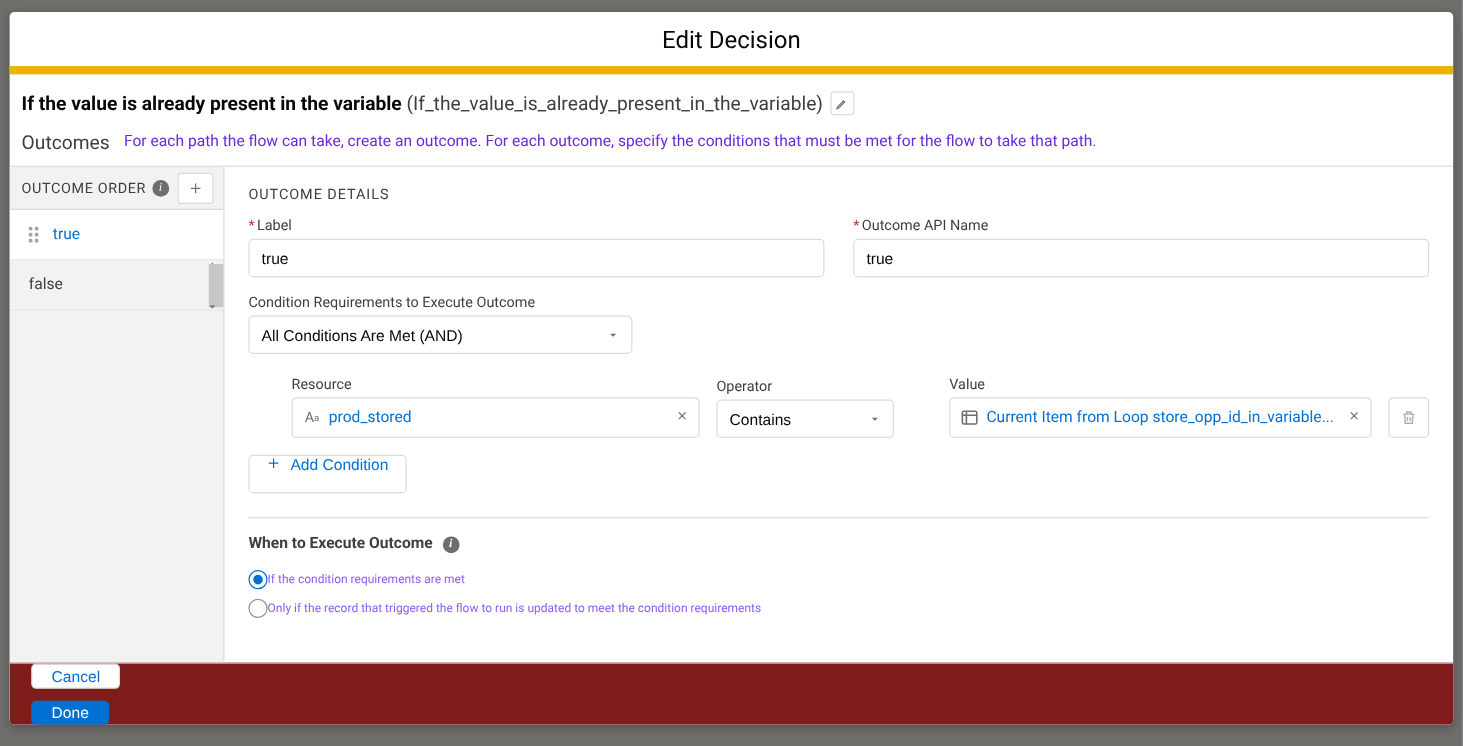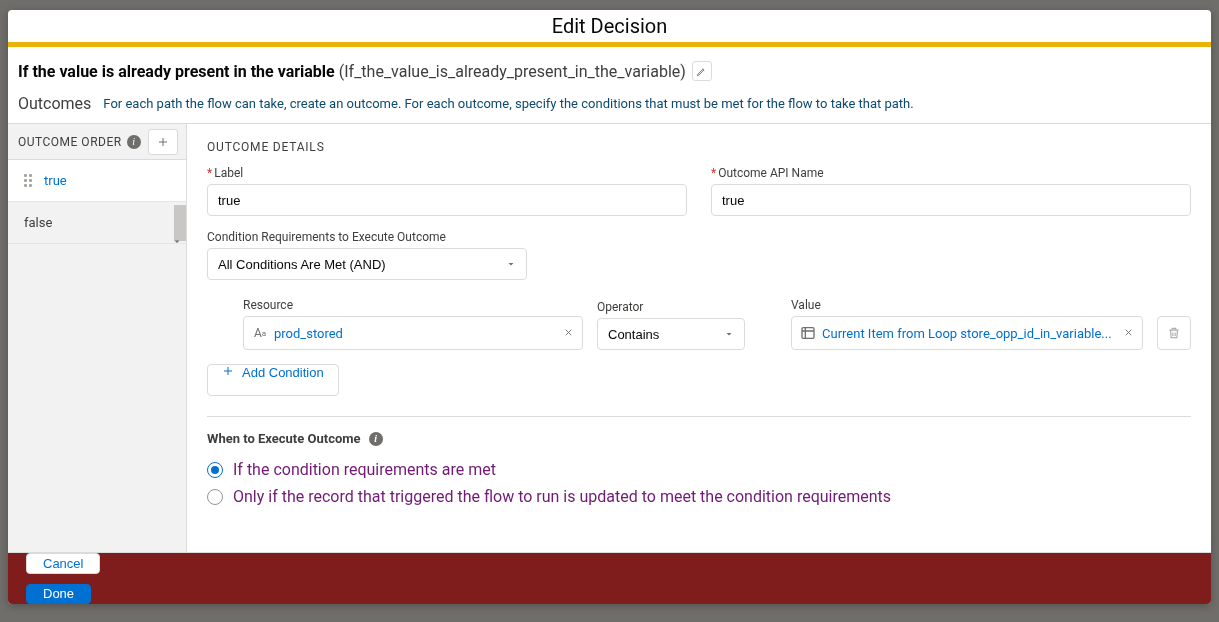--- a/index.html
+++ b/index.html
@@ -19,22 +19,22 @@
     top: 10px;
     bottom: 18px;
     background: #fff;
     border-radius: 4px;
     display: flex;
     flex-direction: column;
     overflow: hidden;
     box-shadow: 0 2px 8px rgba(0,0,0,0.25);
   }
   .modal-header {
-    height: 37px;
-    border-bottom: 5px solid #eab308;
+    height: 52px;
+    border-bottom: 7px solid #eab308;
     display: flex;
     align-items: center;
     justify-content: center;
     font-size: 20px;
     color: #080707;
     flex-shrink: 0;
   }
   .title-row {
     padding: 14px 10px 8px;
     display: flex;
@@ -56,21 +56,21 @@
     color: #706e6b;
   }
   .outcomes-row {
     padding: 4px 10px 10px;
     display: flex;
     align-items: center;
     font-size: 16px;
     border-bottom: 1px solid #dddbda;
   }
   .outcomes-row .label { font-weight: 400; color:#3e3e3c; margin-right: 12px; }
-  .outcomes-row .desc { font-size: 13px; color: #0c4a6e; }
+  .outcomes-row .desc { font-size: 13px; color: #6d28d9; }
   .body {
     flex: 1;
     display: flex;
     overflow: hidden;
   }
   .sidebar {
     width: 179px;
     border-right: 1px solid #dddbda;
     display: flex;
     flex-direction: column;
@@ -273,24 +273,23 @@
     font-size: 13px;
     font-weight: 700;
     color: #3e3e3c;
     display: flex;
     align-items: center;
     margin-bottom: 10px;
   }
   .radio-row {
     display: flex;
     align-items: center;
-    gap: 10px;
     padding: 4px 0;
-    font-size: 16px;
-    color: #701a75;
+    font-size: 10px;
+    color: #8b5cf6;
   }
   .radio {
     width: 16px; height: 16px;
     border: 1px solid #969492;
     border-radius: 50%;
     display: inline-flex;
     align-items: center;
     justify-content: center;
     flex-shrink: 0;
   }

